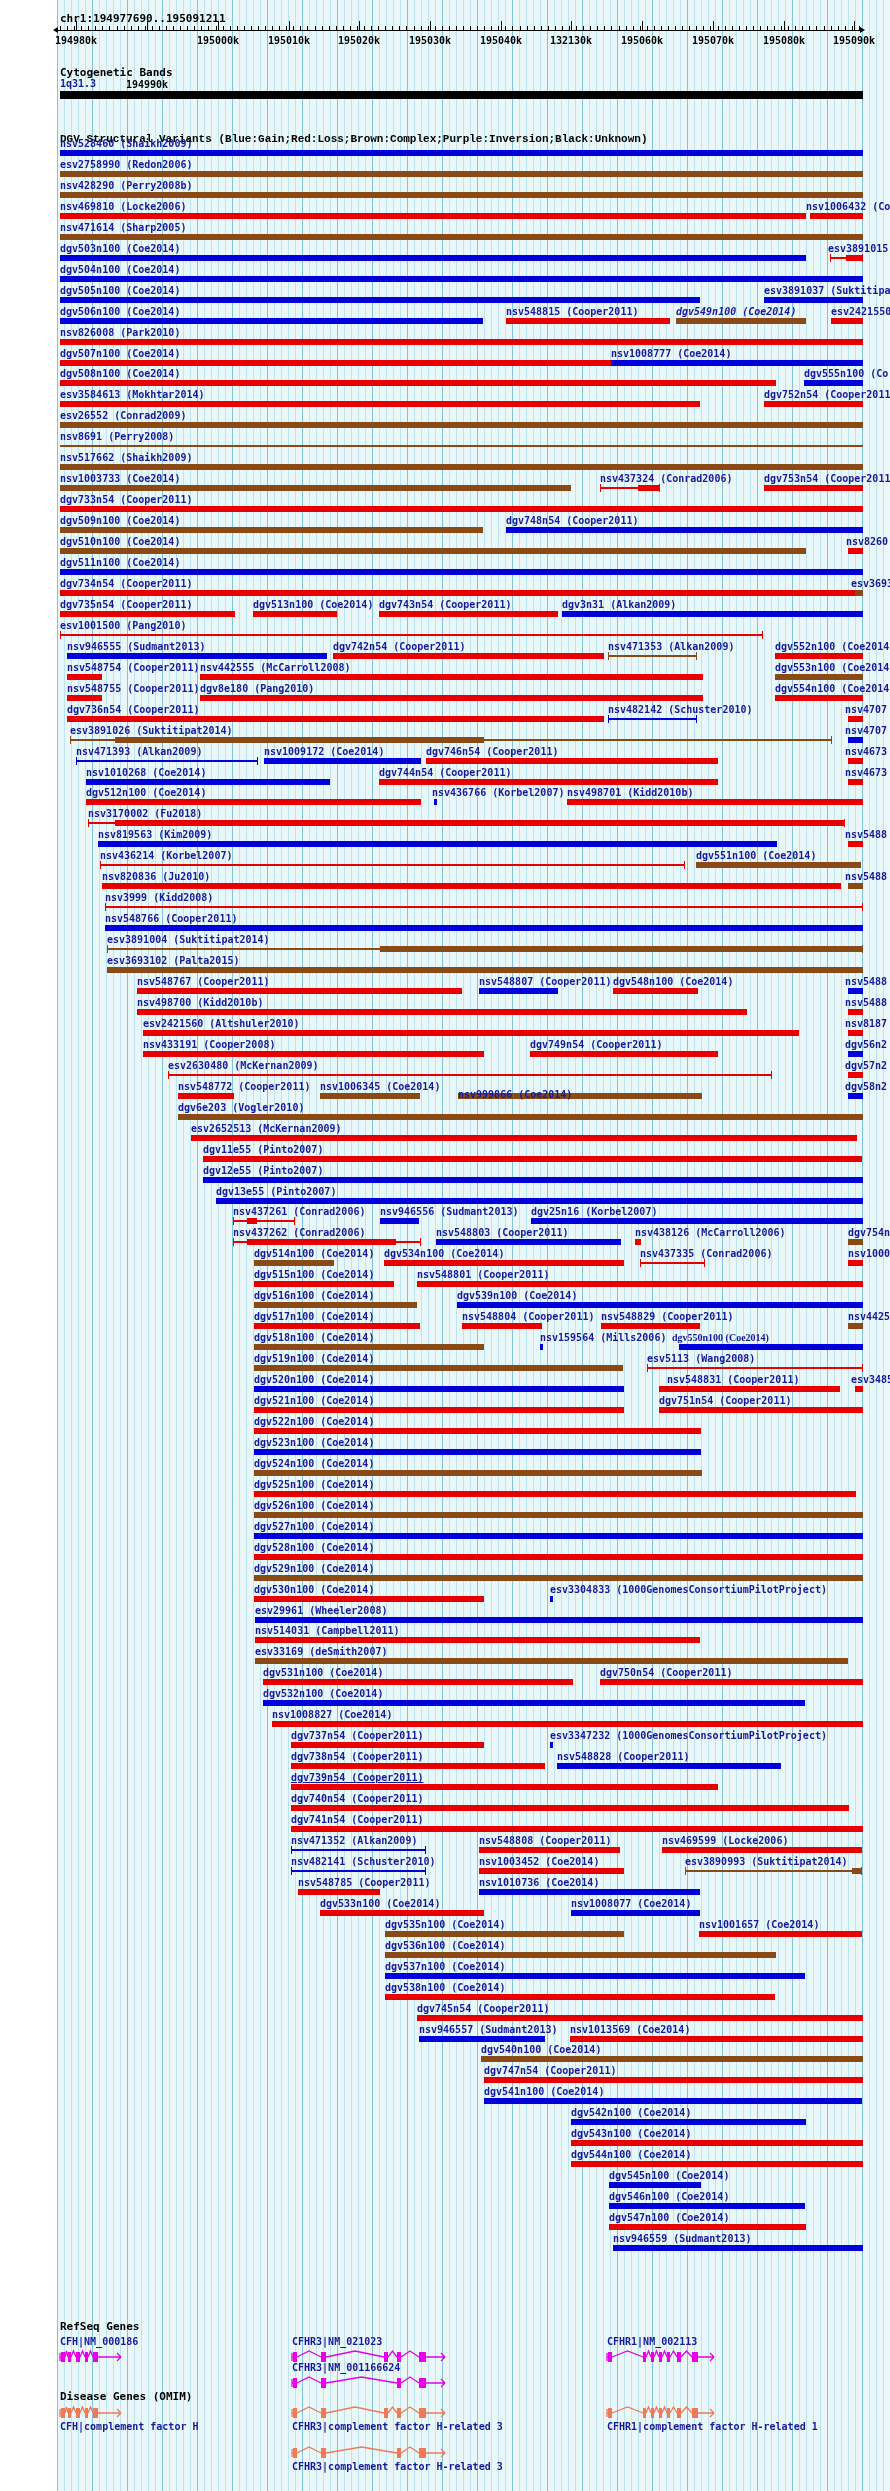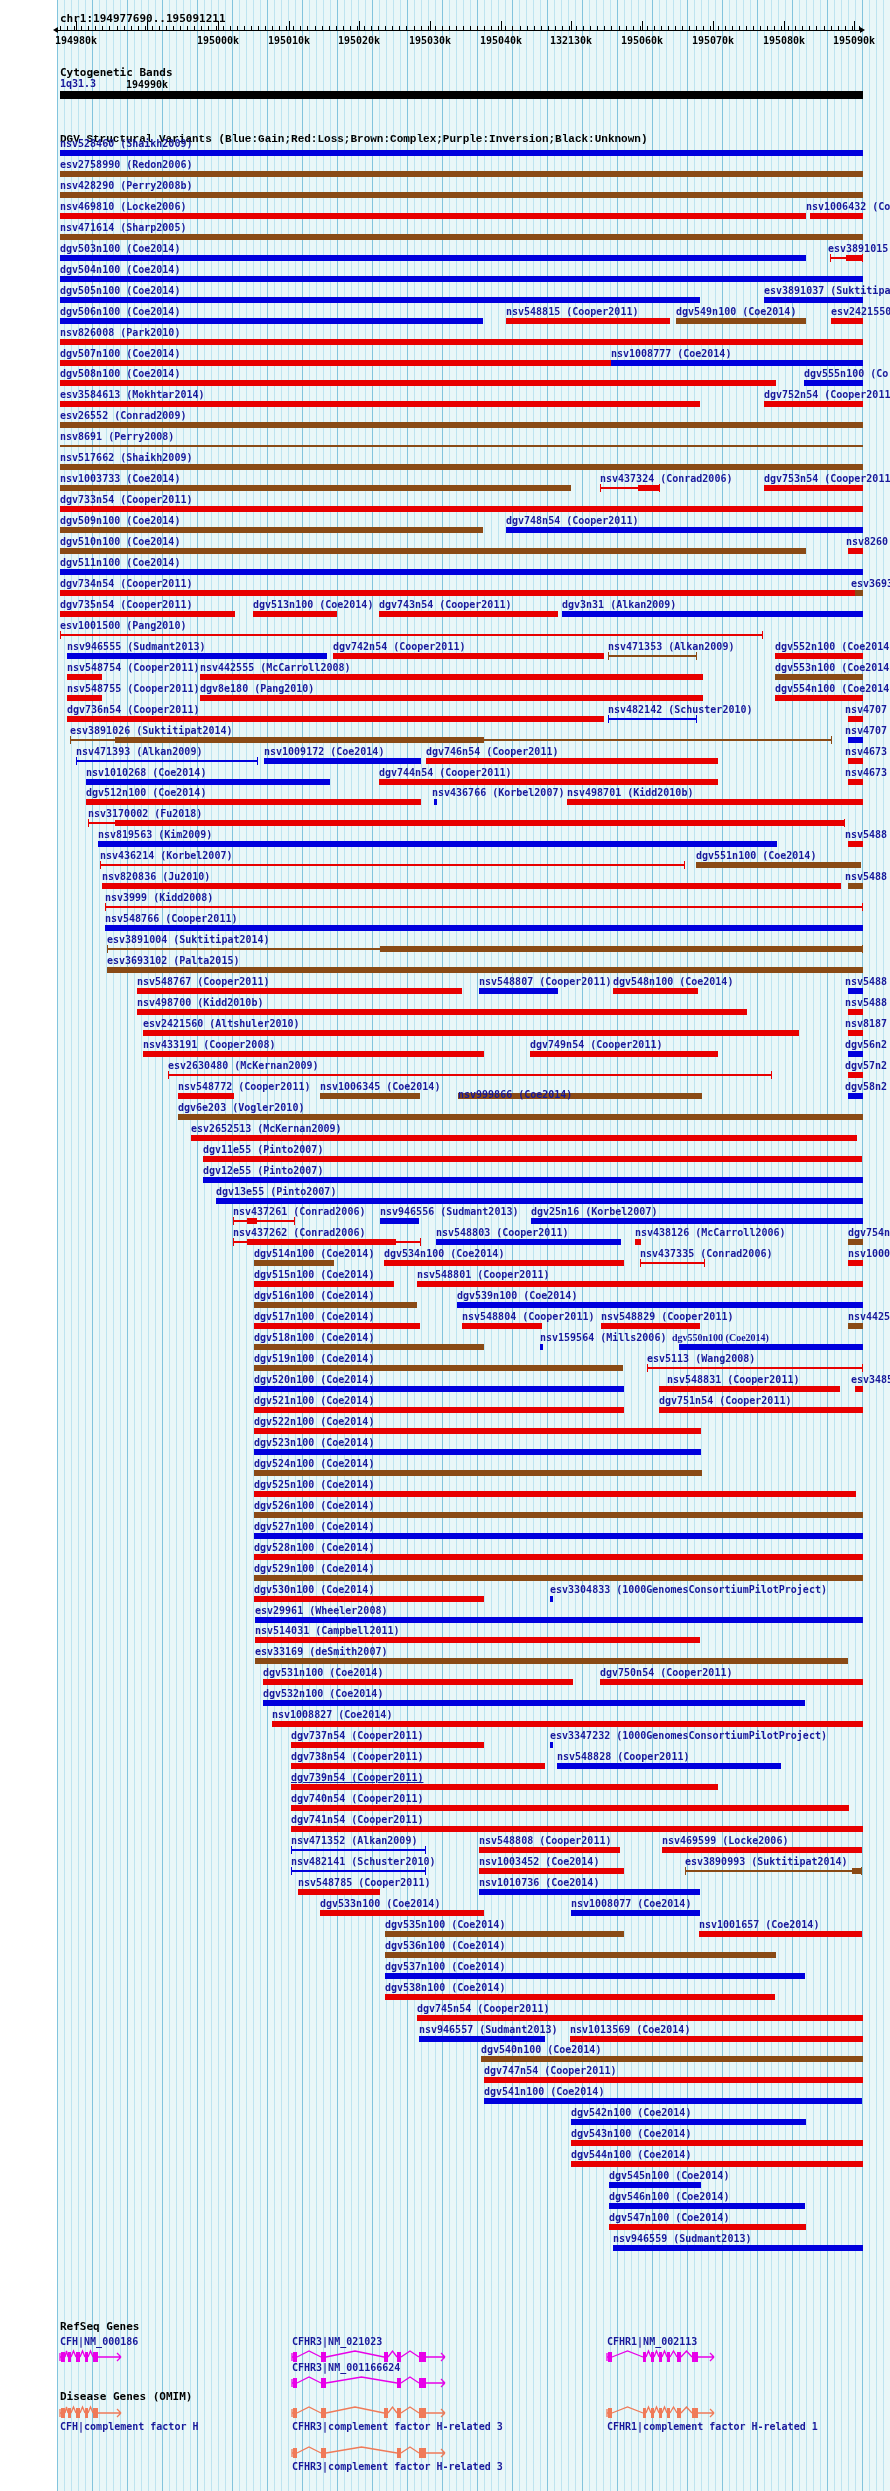--- a/index.html
+++ b/index.html
@@ -91,21 +91,21 @@
       <div class="lbl" style="left: 60px; top: 265px;">dgv504n100 (Coe2014)</div>
       <div class="blk" style="left: 60px; top: 276px; width: 803px; height: 6px; background: rgb(0, 0, 221);"></div>
       <div class="lbl" style="left: 60px; top: 286px;">dgv505n100 (Coe2014)</div>
       <div class="blk" style="left: 60px; top: 297px; width: 640px; height: 6px; background: rgb(0, 0, 221);"></div>
       <div class="lbl" style="left: 764px; top: 286px;">esv3891037 (Suktitipa</div>
       <div class="blk" style="left: 764px; top: 297px; width: 99px; height: 6px; background: rgb(0, 0, 221);"></div>
       <div class="lbl" style="left: 60px; top: 307px;">dgv506n100 (Coe2014)</div>
       <div class="blk" style="left: 60px; top: 318px; width: 423px; height: 6px; background: rgb(0, 0, 221);"></div>
       <div class="lbl" style="left: 506px; top: 307px;">nsv548815 (Cooper2011)</div>
       <div class="blk" style="left: 506px; top: 318px; width: 164px; height: 6px; background: rgb(232, 0, 0);"></div>
-      <div class="lbl" style="left: 676px; top: 307px;">dgv549n100 (Coe2014)</div>
+      <div class="lbl" style="left: 676px; top: 307px; font-style: italic;">dgv549n100 (Coe2014)</div>
       <div class="blk" style="left: 676px; top: 318px; width: 130px; height: 6px; background: rgb(138, 74, 21);"></div>
       <div class="lbl" style="left: 831px; top: 307px;">esv2421550</div>
       <div class="blk" style="left: 831px; top: 318px; width: 32px; height: 6px; background: rgb(232, 0, 0);"></div>
       <div class="lbl" style="left: 60px; top: 328px;">nsv826008 (Park2010)</div>
       <div class="blk" style="left: 60px; top: 339px; width: 803px; height: 6px; background: rgb(232, 0, 0);"></div>
       <div class="lbl" style="left: 60px; top: 349px;">dgv507n100 (Coe2014)</div>
       <div class="blk" style="left: 60px; top: 360px; width: 551px; height: 6px; background: rgb(232, 0, 0);"></div>
       <div class="lbl" style="left: 611px; top: 349px;">nsv1008777 (Coe2014)</div>
       <div class="blk" style="left: 611px; top: 360px; width: 252px; height: 6px; background: rgb(0, 0, 221);"></div>
       <div class="lbl" style="left: 60px; top: 369px;">dgv508n100 (Coe2014)</div>

